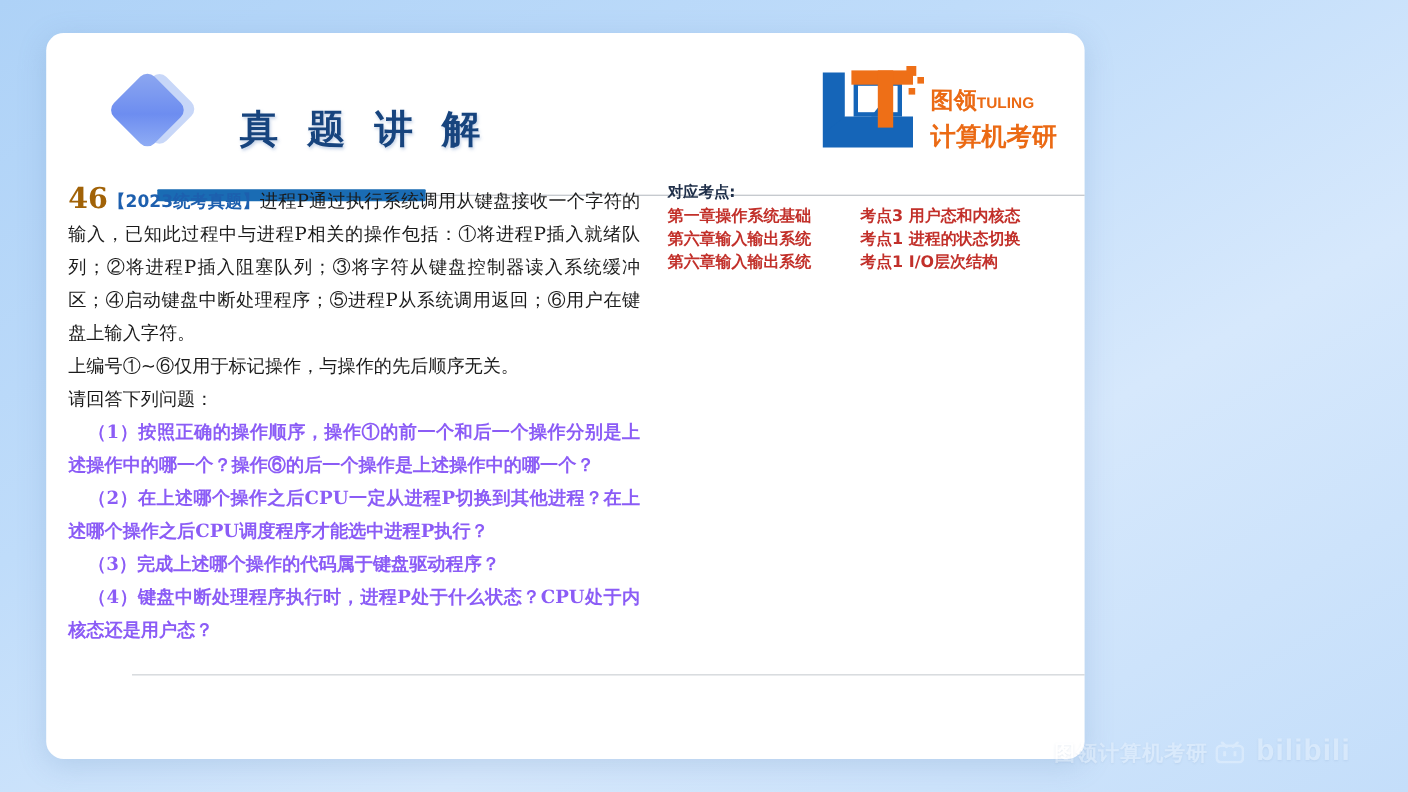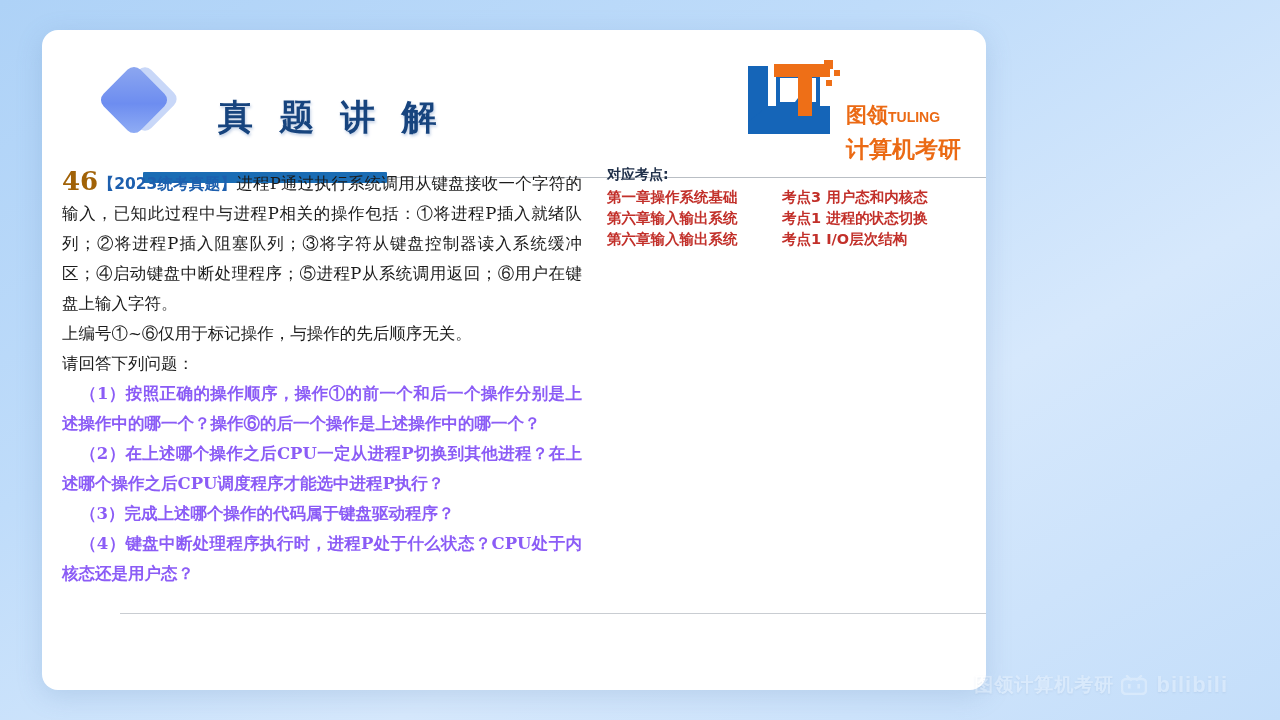--- a/index.html
+++ b/index.html
@@ -109,21 +109,20 @@
     width: 112px;
   }
   .brand-cn-1 {
     font-family: "DejaVu Sans", sans-serif;
     font-size: 21px;
     font-weight: 700;
     color: #eb6a14;
     letter-spacing: 0px;
     line-height: 23px;
     white-space: nowrap;
-    margin-top: 24px;
   }
   .brand-cn-1 .rom {
     font-family: "Liberation Sans", sans-serif;
     font-size: 14px;
     letter-spacing: 0px;
   }
   .brand-cn-2 {
     font-family: "DejaVu Sans", sans-serif;
     font-size: 23px;
     font-weight: 700;
@@ -238,21 +237,21 @@
     font-family: "DejaVu Sans", sans-serif;
     font-size: 19px;
     font-weight: 700;
     color: #ffffff;
     letter-spacing: 1px;
     text-shadow: 0 1px 2px rgba(120,150,190,.6);
     white-space: nowrap;
   }
   .wm-bili {
     font-family: "Liberation Sans", sans-serif;
-    font-size: 22px;
+    font-size: 27px;
     font-weight: 700;
     color: #ffffff;
     letter-spacing: 1px;
     text-shadow: 0 1px 2px rgba(120,150,190,.6);
   }
   .wm-bili-icon { margin-right: 2px; }
 </style>
 </head>
 <body>
 

